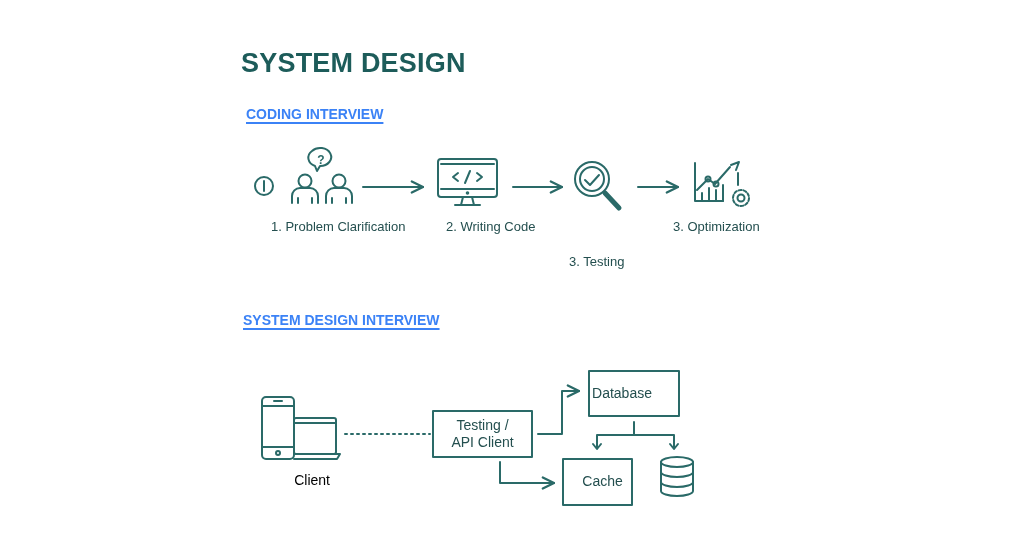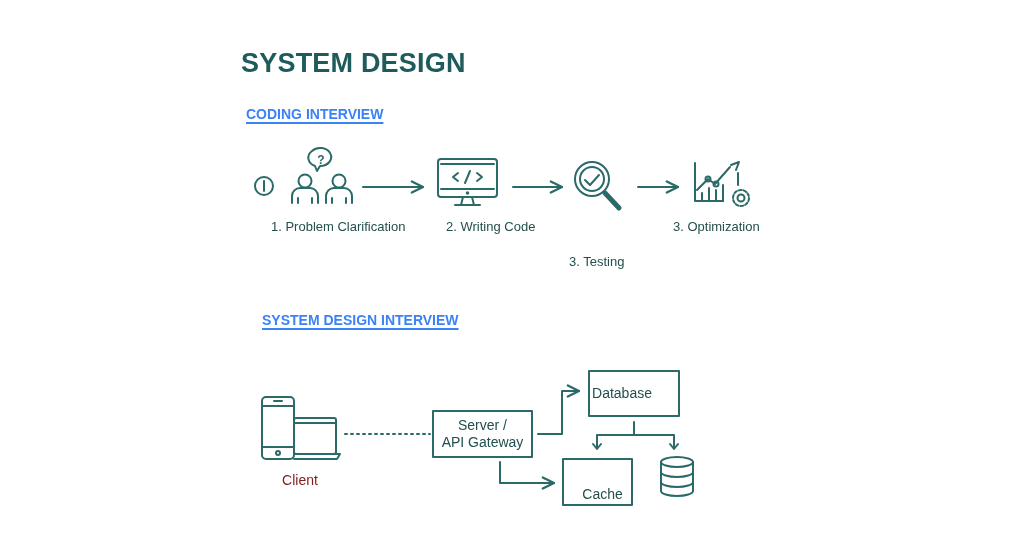--- a/index.html
+++ b/index.html
@@ -3,34 +3,34 @@
 <meta charset="utf-8">
 <style>
   html, body { margin:0; padding:0; background:#ffffff; }
   body { width:1024px; height:536px; position:relative; overflow:hidden;
          font-family:"Liberation Sans", sans-serif; color:#1f5e5e; }
   .title { position:absolute; left:241px; top:18px; margin:0; font-size:27px; line-height:30px;
            font-weight:bold; color:#1d5c5a; letter-spacing:0.2px; }
   .section-h { position:absolute; font-size:14px; font-weight:bold; color:#3b82f6;
                text-decoration:underline; text-underline-offset:3px; text-decoration-thickness:2px; margin:0; }
   .step-label { position:absolute; font-size:13px; color:#244f4f; white-space:nowrap; }
-  .node-label { position:absolute; font-size:14px; color:#7f1d1d; text-align:center; }
+  .node-label { position:absolute; font-size:14px; color:#000000; text-align:right; }
   svg.diagram { position:absolute; left:0; top:0; }
   .box-text { position:absolute; font-size:14px; color:#244f4f; text-align:center; line-height:17px; }
 </style>
 </head>
 <body>
 
 <h1 class="title">
   <br>
   <span>SYSTEM DESIGN</span>
 </h1>
 
 <h2 class="section-h" style="left:246px; top:106px;">CODING INTERVIEW</h2>
-<h2 class="section-h" style="left:262px; top:312px;">SYSTEM DESIGN INTERVIEW</h2>
+<h2 class="section-h" style="left:243px; top:312px;">SYSTEM DESIGN INTERVIEW</h2>
 
 <svg class="diagram" width="1024" height="536" viewBox="0 0 1024 536" fill="none" stroke="#2a6a68" stroke-width="2" stroke-linecap="round" stroke-linejoin="round">
   <defs>
     <marker id="ah" viewBox="0 0 10 10" refX="9" refY="5" markerWidth="7" markerHeight="7" orient="auto">
       <path d="M1,1 L9,5 L1,9" fill="none" stroke="#2a6a68" stroke-width="1.6"></path>
     </marker>
   </defs>
 
   <g>
     <circle cx="264" cy="186" r="9"></circle>
@@ -121,17 +121,17 @@
   </g>
 </svg>
 
 <div class="step-label" style="left:271px; top:219px;">1. Problem Clarification</div>
 <div class="step-label" style="left:428px; top:219px;margin-left:18px;">2. Writing Code</div>
 <div class="step-label" style="left:569px; top:219px;margin-top:35px;">3. Testing</div>
 <div class="step-label" style="left:673px; top:219px;">3. Optimization</div>
 
 <div class="node-label" style="left:270px; top:472px; width:60px;">Client</div>
 <div class="box-text" style="left:433px; top:417px; width:99px;">
-  <span>Server /</span><br>
-  <span>API Gateway</span>
+  <span>Testing /</span><br>
+  <span>API Client</span>
 </div>
 <div class="box-text" style="left:589px; top:385px; width:66px;">Database</div>
-<div class="box-text" style="left:563px; top:486px; width:79px;">Cache</div>
+<div class="box-text" style="left:563px; top:473px; width:79px;">Cache</div>
 
 </body></html>

